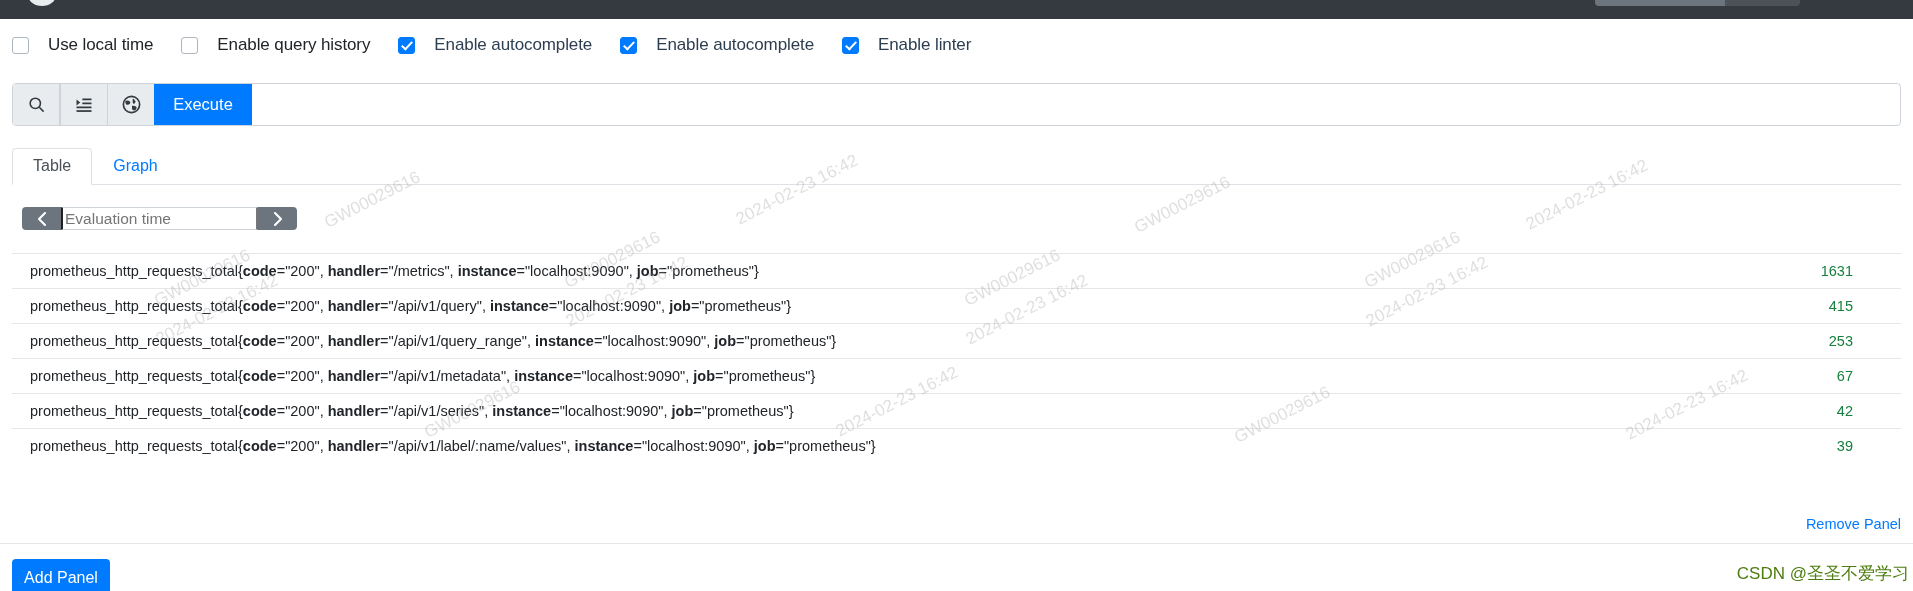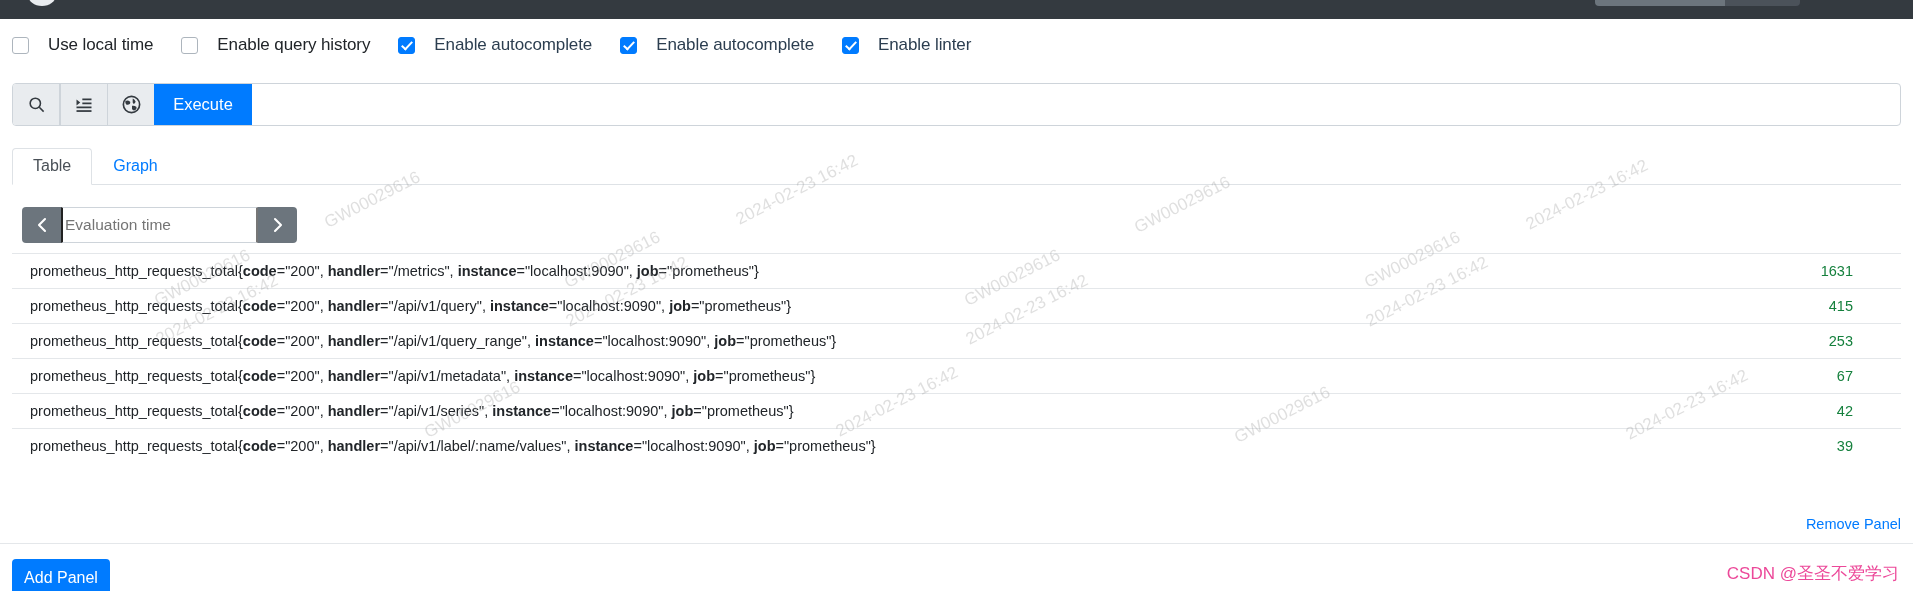--- a/index.html
+++ b/index.html
@@ -200,21 +200,21 @@
     color: #6c757d;
   }
   .stats span { margin-left: 22px; }
 
   
   .eval-wrap {
     position: absolute;
     top: 207px;
     left: 22px;
     display: flex;
-    height: 36px;
+    height: 23px;
     border-radius: 4px;
     overflow: hidden;
   }
   .eval-btn {
     width: 39px;
     background: #6c757d;
     color: #fff;
     display: flex;
     align-items: center;
     justify-content: center;
@@ -305,24 +305,24 @@
     position: absolute;
     color: rgba(150,150,150,0.30);
     font-size: 17px;
     transform: rotate(-27deg);
     pointer-events: none;
     white-space: nowrap;
     font-family: "Liberation Sans", sans-serif;
   }
   .csdn-wm {
     position: absolute;
-    right: 14px;
+    right: 4px;
     top: 562px;
     font-size: 17px;
-    color: #ec4899;
+    color: #4d7c0f;
     white-space: nowrap;
   }
 </style>
 </head>
 <body>
 
 <div class="navbar">
   <div class="navbar-brand-stub"></div>
   <div class="navbar-right-stub">
     <div class="seg-a"></div>

